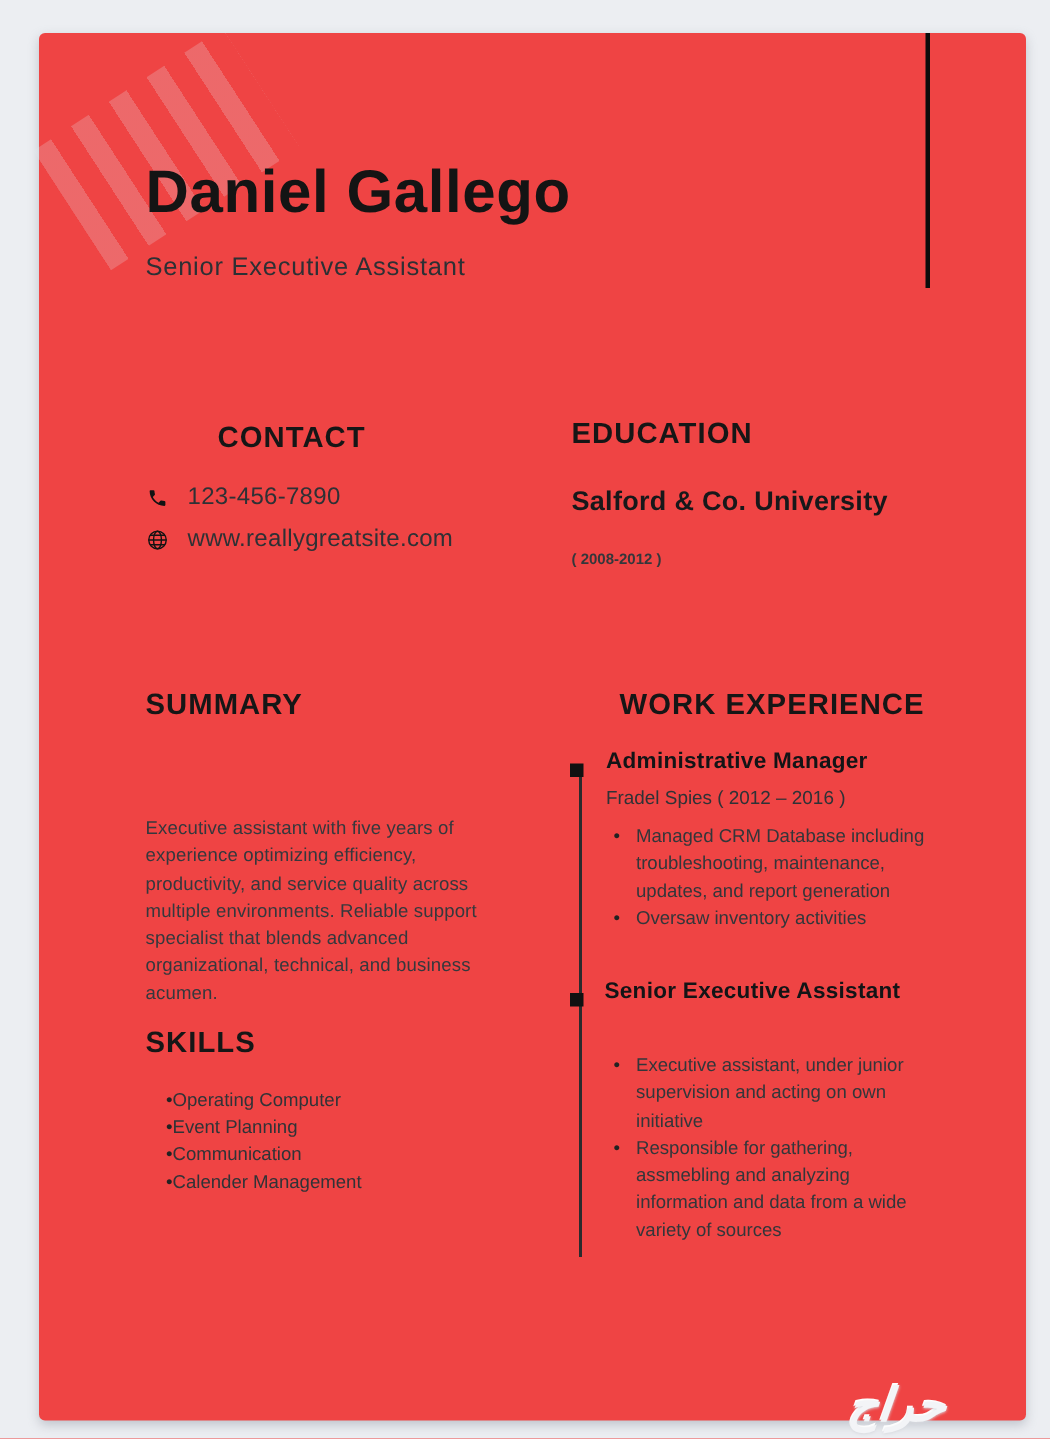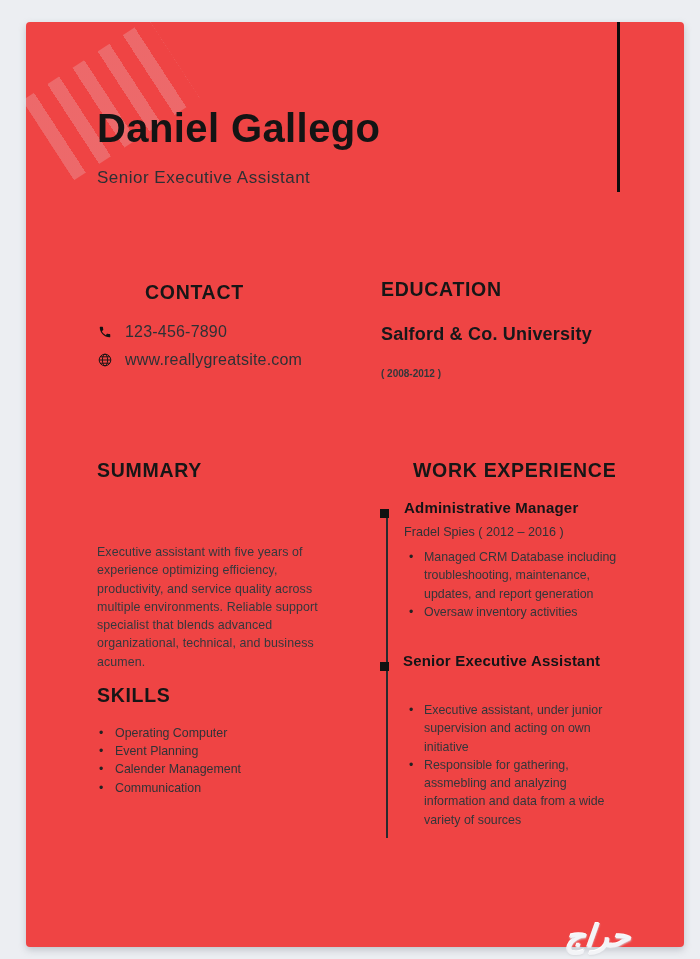--- a/index.html
+++ b/index.html
@@ -48,21 +48,21 @@
 
   .edu-school{position:absolute;left:355px;top:302px;font-size:18px;font-weight:800;color:#17181a;letter-spacing:.2px;}
   .edu-degree{position:absolute;left:355px;top:327px;width:155px;font-size:12.6px;color:#34373b;line-height:16.5px;}
   .edu-years{position:absolute;left:355px;top:346px;font-size:10px;color:#34373b;font-weight:bold;}
 
   .summary-text{
     position:absolute;left:71px;top:481px;width:226px;
     font-size:12.4px;color:#35383d;line-height:18.3px;letter-spacing:.1px;margin-top:40px;
   }
 
-  .skills-list{position:absolute;left:73px;top:702px;width:220px;}
+  .skills-list{position:absolute;left:73px;top:702px;width:220px;text-align:right;}
   .skill-item{display:flex;font-size:12.4px;color:#303337;line-height:18.2px;}
   .skill-item::before{content:"•";width:16px;flex:0 0 16px;color:#222;}
 
   .timeline-line{position:absolute;left:360px;top:494px;width:2px;height:322px;background:#2a2b2d;}
   .tl-square{position:absolute;width:9px;height:9px;background:#111;}
   .sq1{left:354px;top:487px;}
   .sq2{left:354px;top:640px;}
 
   .job-title{position:absolute;font-size:15px;font-weight:800;color:#131416;letter-spacing:.2px;}
   .jt1{left:378px;top:477px;}
@@ -128,24 +128,24 @@
 
   <div class="h-sec h-skills">SKILLS</div>
   <div class="skills-list">
     <div class="skill-item">
         <span>Operating Computer</span>
       </div>
     <div class="skill-item">
         <span>Event Planning</span>
       </div>
     <div class="skill-item">
-        <span>Calender Management</span>
+        <span>Communication</span>
       </div>
     <div class="skill-item">
-        <span>Communication</span>
+        <span>Calender Management</span>
       </div>
   </div>
 
   <div class="h-sec h-work">WORK EXPERIENCE</div>
   <div class="timeline-line"></div>
   <div class="tl-square sq1"></div>
   <div class="tl-square sq2"></div>
 
   <div class="job-title jt1">Administrative Manager</div>
   <div class="job-company jc1">Fradel Spies ( 2012 – 2016 )</div>

